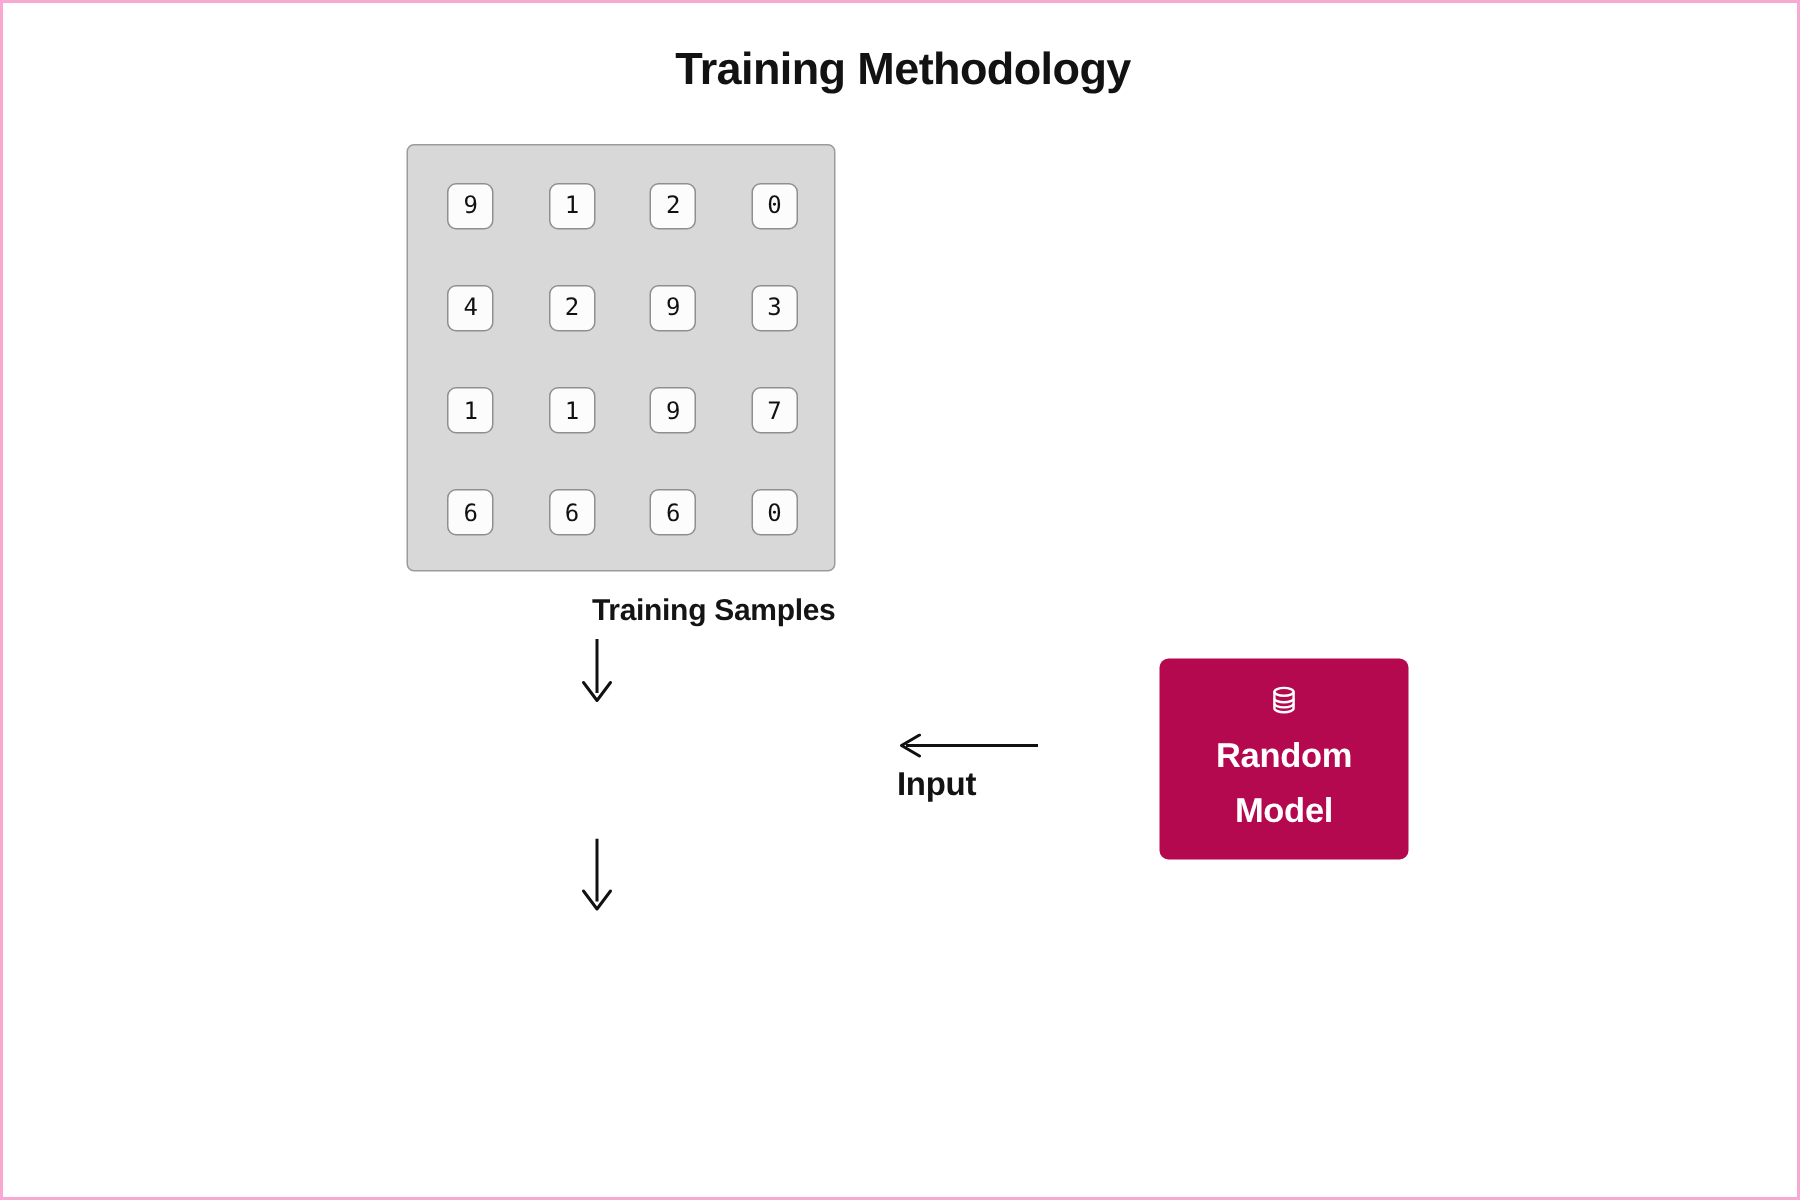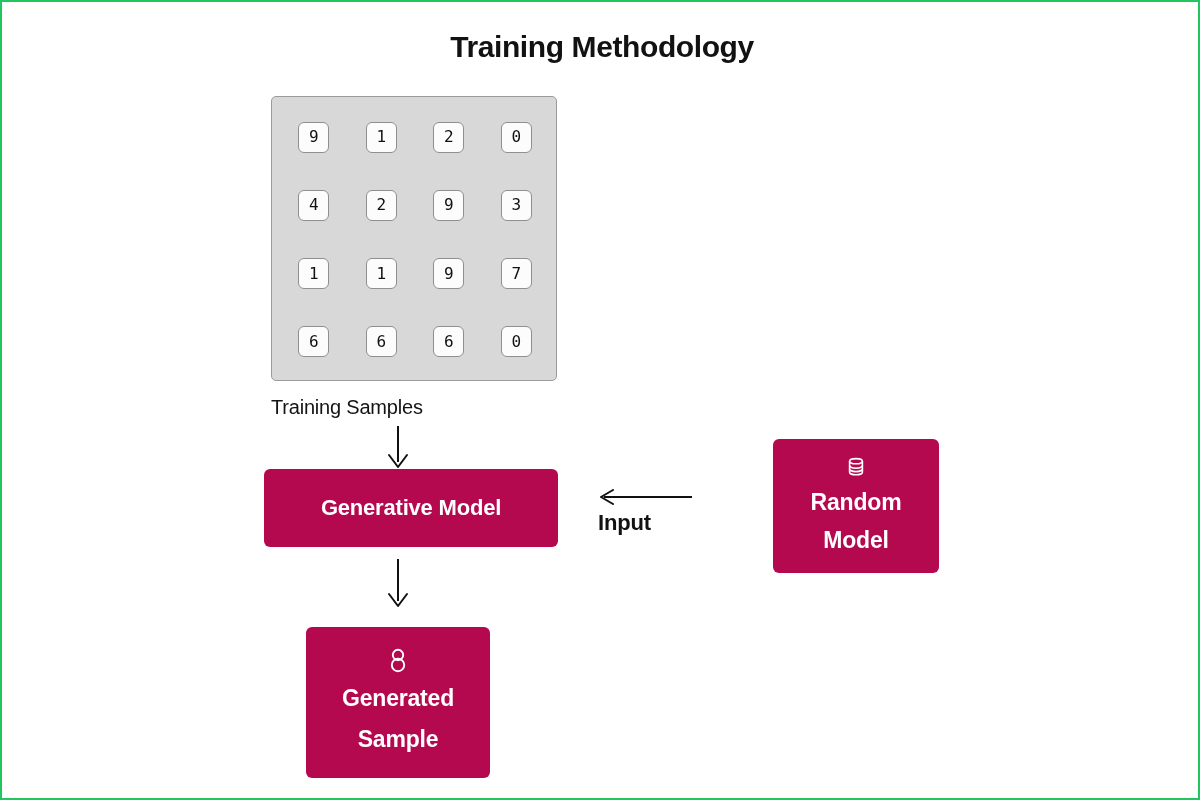--- a/index.html
+++ b/index.html
@@ -13,21 +13,21 @@
     font-family: "Liberation Sans", sans-serif;
     overflow: hidden;
   }
 
   #canvas {
     position: relative;
     width: 1200px;
     height: 800px;
     background: #ffffff;
     box-sizing: border-box;
-    border: 2px solid #22c55e;
+    border: 2px solid #f9a8d4;
   }
 
   
   #page-title {
     position: absolute;
     left: 0;
     top: 28px;
     width: 1200px;
     text-align: center;
     font-size: 30px;
@@ -77,23 +77,23 @@
     font-size: 16px;
     color: #111111;
     line-height: 1;
   }
 
   #samples-caption {
     position: absolute;
     left: 269px;
     top: 394px;
     width: 286px;
-    text-align: left;
+    text-align: right;
     font-size: 20px;
-    font-weight: normal;
+    font-weight: bold;
     color: #141414;
     letter-spacing: -0.2px;
   }
 
   
   .arrow-svg {
     position: absolute;
   }
   #arrow-samples-to-model { left: 372px; top: 424px; }
   #arrow-model-to-output  { left: 372px; top: 557px; }
@@ -207,39 +207,26 @@
     </div>
   </div>
 
   <div id="samples-caption">Training Samples</div>
 
   <svg id="arrow-samples-to-model" class="arrow-svg" width="48" height="44">
     <line x1="24" y1="0" x2="24" y2="36" stroke="#111111" stroke-width="2"></line>
     <path d="M 15 29 L 24 41 L 33 29" fill="none" stroke="#111111" stroke-width="2" stroke-linecap="round" stroke-linejoin="round"></path>
   </svg>
 
-  <div id="generative-model-box" class="mag-box">
-    <span id="generative-model-label">Generative Model</span>
-  </div>
 
   <svg id="arrow-model-to-output" class="arrow-svg" width="48" height="50">
     <line x1="24" y1="0" x2="24" y2="42" stroke="#111111" stroke-width="2"></line>
     <path d="M 15 35 L 24 47 L 33 35" fill="none" stroke="#111111" stroke-width="2" stroke-linecap="round" stroke-linejoin="round"></path>
   </svg>
 
-  <div id="generated-sample-box" class="mag-box">
-    <span id="generated-sample-icon">
-      <svg width="22" height="26" viewBox="0 0 22 26" aria-hidden="true">
-        <circle cx="11" cy="8" r="5.2" fill="none" stroke="#ffffff" stroke-width="1.9"></circle>
-        <circle cx="11" cy="18" r="6.2" fill="none" stroke="#ffffff" stroke-width="1.9"></circle>
-      </svg>
-    </span>
-    <span class="gs-line">Generated</span>
-    <span class="gs-line">Sample</span>
-  </div>
 
   <svg id="arrow-random-to-model" class="arrow-svg" width="98" height="20">
     <line x1="94" y1="8" x2="6" y2="8" stroke="#111111" stroke-width="2"></line>
     <path d="M 15 1 L 3 8 L 15 15" fill="none" stroke="#111111" stroke-width="2" stroke-linecap="round" stroke-linejoin="round"></path>
   </svg>
 
   <div id="input-label">Input</div>
 
   <div id="random-data-box" class="mag-box">
     <span id="random-data-icon">

